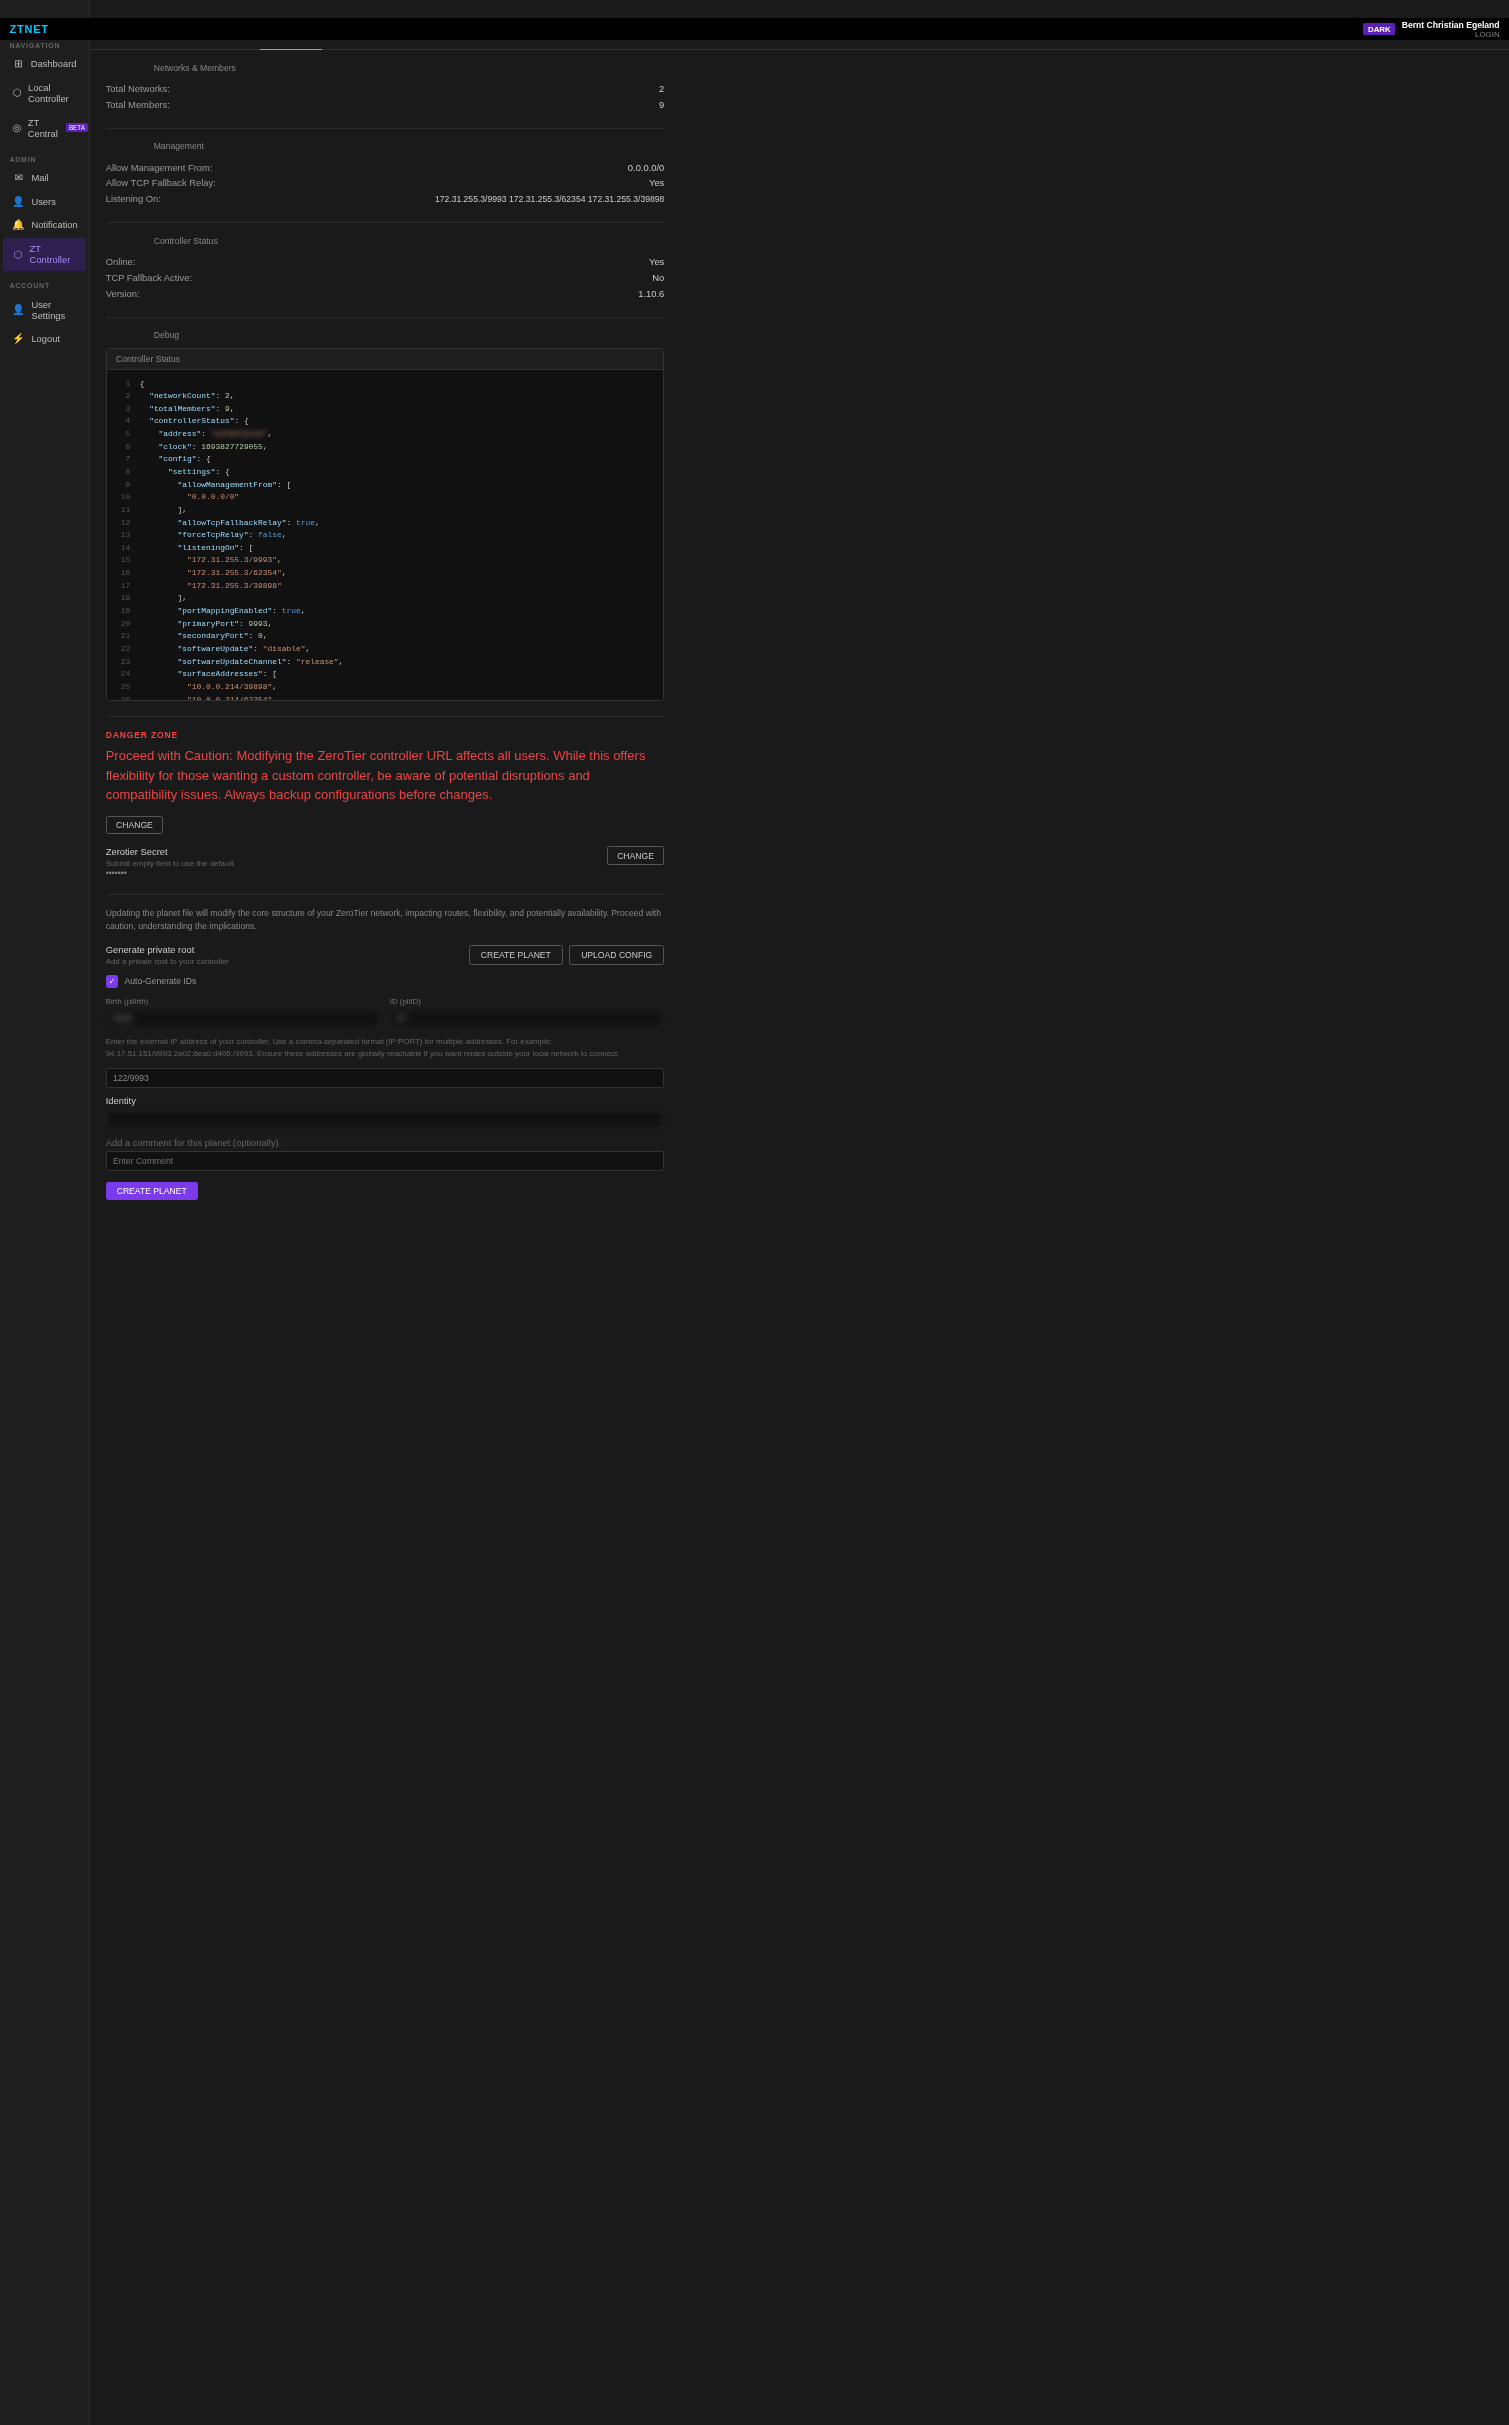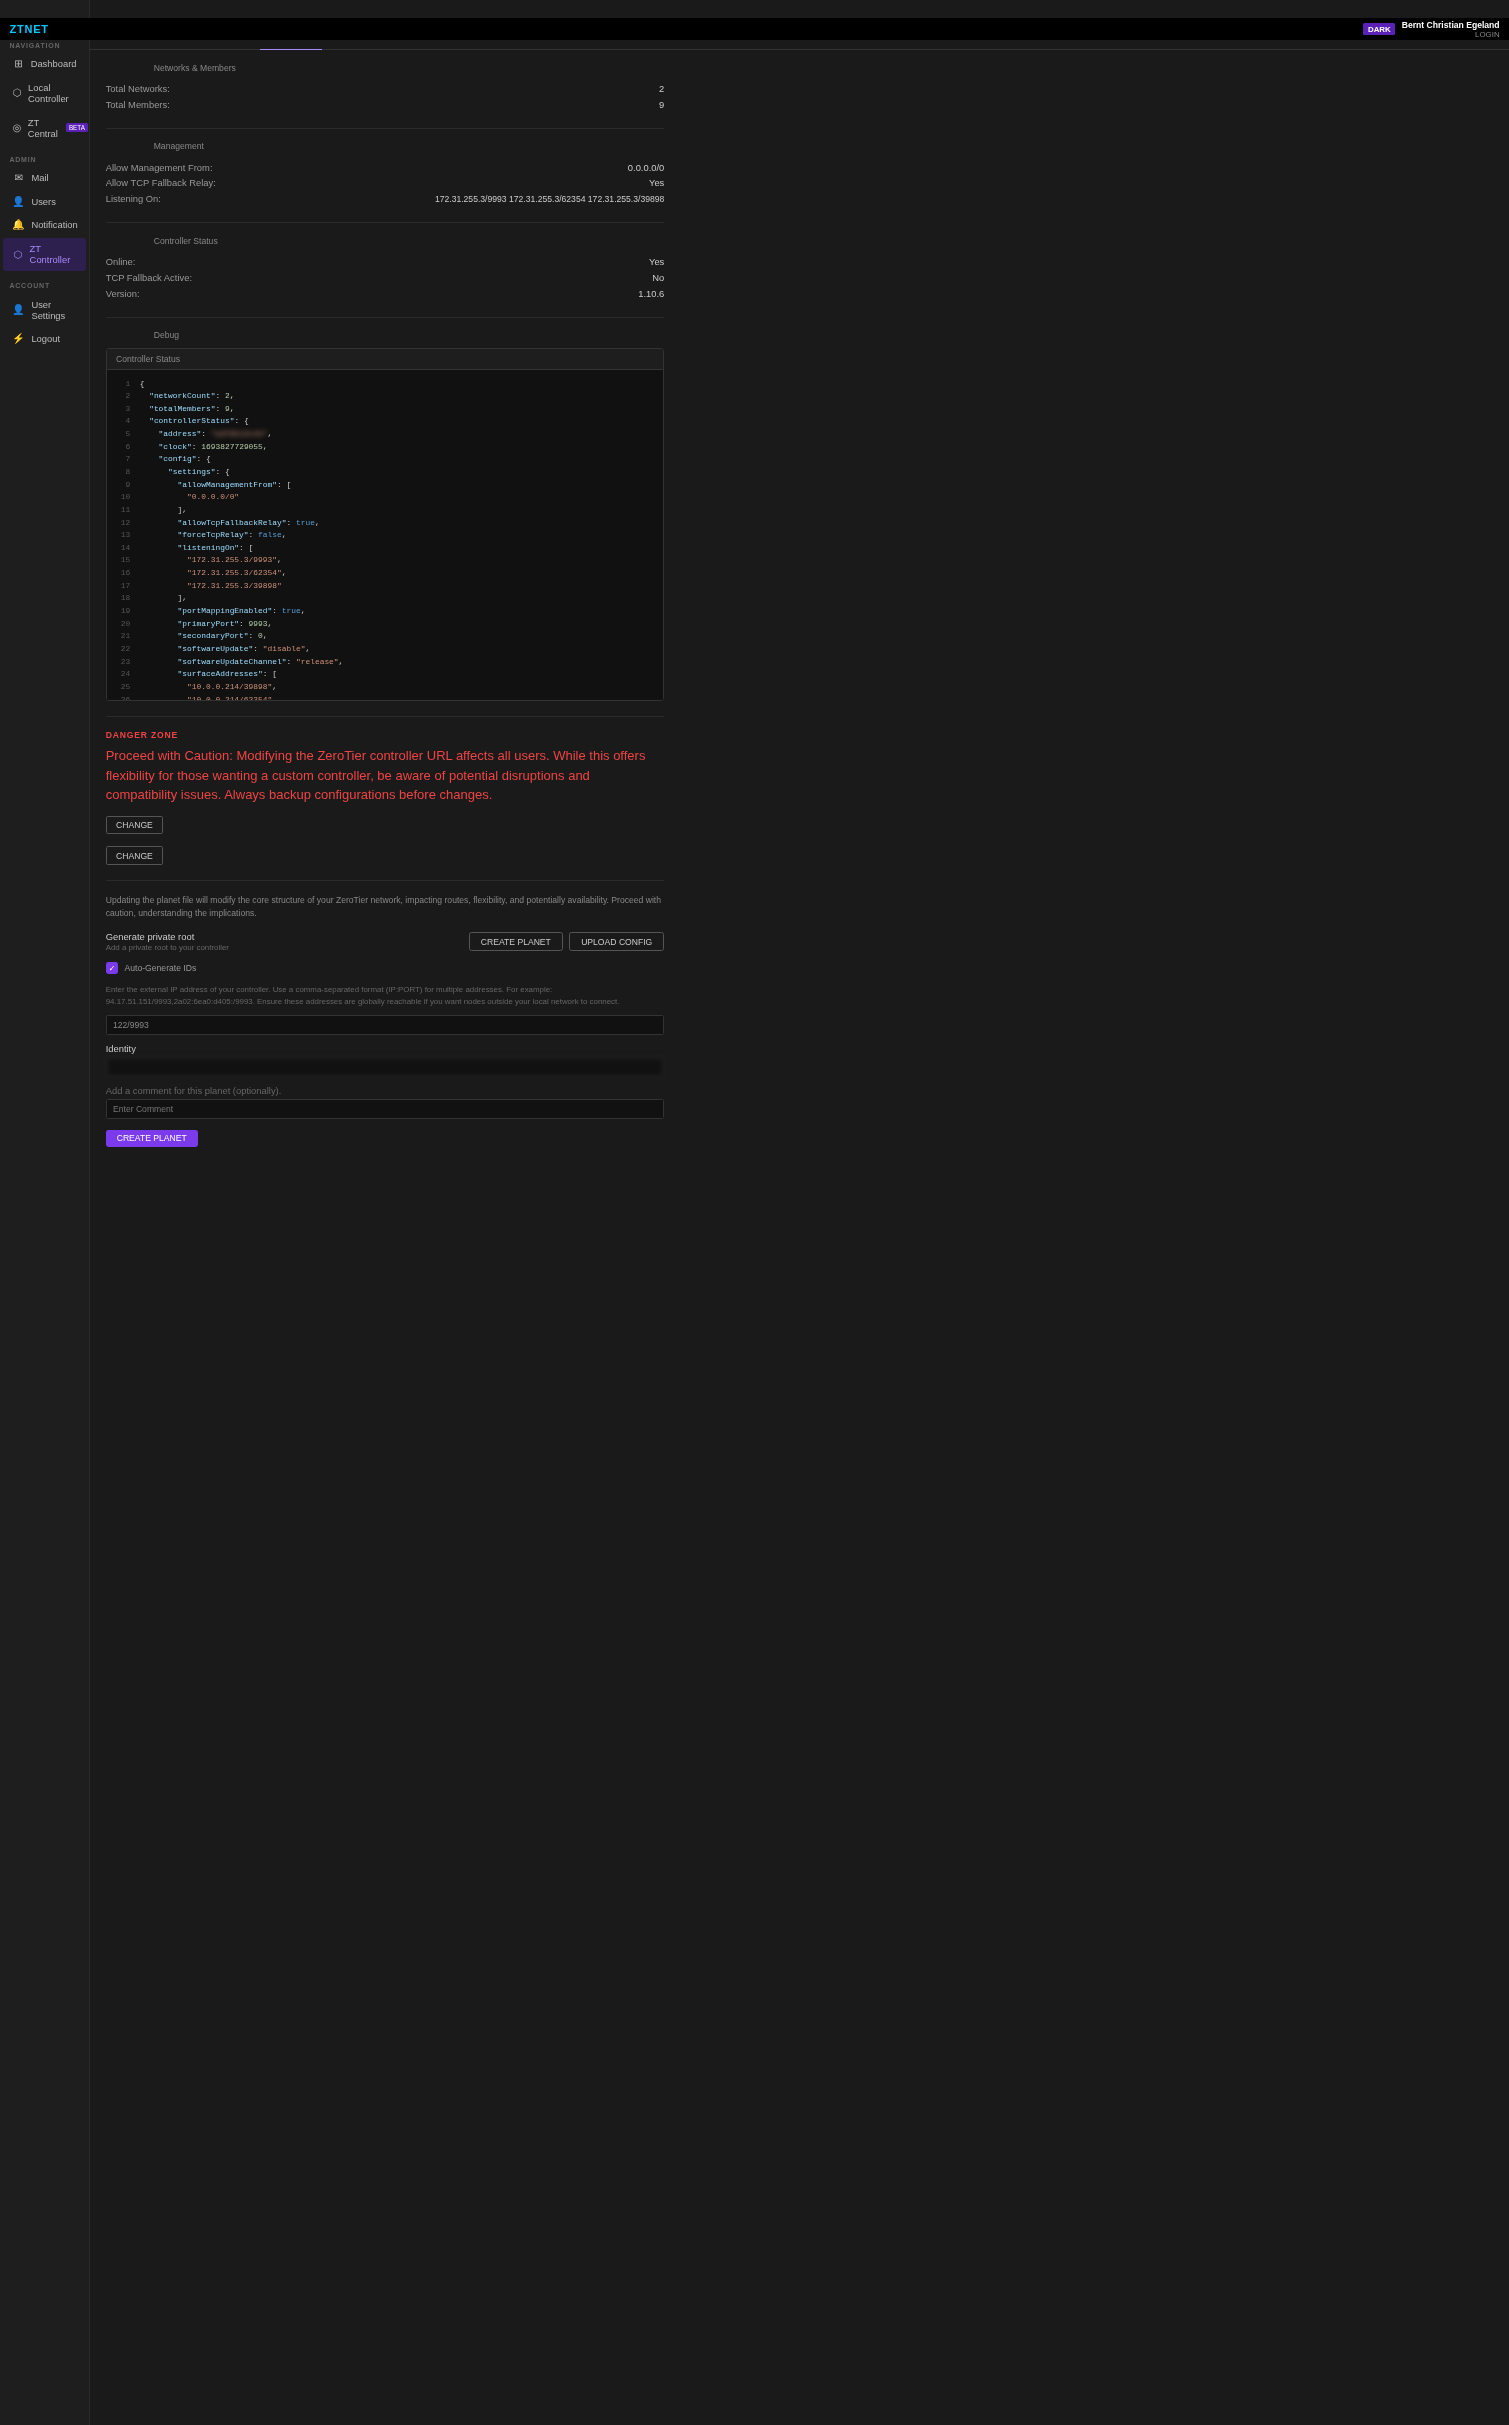--- a/index.html
+++ b/index.html
@@ -641,20 +641,25 @@
       <div class="danger-zone-desc">Proceed with Caution: Modifying the ZeroTier controller URL affects all users. While this offers flexibility for those wanting a custom controller, be aware of potential disruptions and compatibility issues. Always backup configurations before changes.</div>
 
       <div class="field-section">
         <div class="field-row">
           <button class="btn-change">CHANGE</button>
         </div>
       </div>
 
       <div class="field-section">
         <div class="field-row">
+          <div class="field-info">
+            <div class="field-label">Zerotier Secret</div>
+            <div class="field-sublabel">Submit empty field to use the default.</div>
+            <div class="field-value">•••••••</div>
+          </div>
           <button class="btn-change">CHANGE</button>
         </div>
       </div>
     </div>
 
     <hr class="divider">
 
     <div class="section">
       <div class="planet-info">Updating the planet file will modify the core structure of your ZeroTier network, impacting routes, flexibility, and potentially availability. Proceed with caution, understanding the implications.</div>
 
@@ -670,20 +675,30 @@
         </div>
       </div>
 
       
       <div class="checkbox-row">
         <div class="checkbox-checked">✓</div>
         <span class="checkbox-label">Auto-Generate IDs</span>
       </div>
 
       
+      <div class="input-row-2col">
+        <div class="input-group">
+          <label>Birth (pllirth)</label>
+          <input class="input-field input-blur" type="text" value="9325" style="color: rgb(136, 136, 136);">
+        </div>
+        <div class="input-group">
+          <label>ID (pllID)</label>
+          <input class="input-field input-blur" type="text" value="57" style="color: rgb(136, 136, 136);">
+        </div>
+      </div>
 
       
       <div class="desc-text">Enter the external IP address of your controller. Use a comma-separated format (IP:PORT) for multiple addresses. For example: 94.17.51.151/9993,2a02:6ea0:d405:/9993. Ensure these addresses are globally reachable if you want nodes outside your local network to connect.</div>
 
       
       <input class="input-external-ip" type="text" value="122/9993" style="color: rgb(136, 136, 136);">
 
       
       <div class="field-label" style="margin-bottom:3.1px;">Identity</div>
       <input class="input-full" type="text" placeholder="" style="filter: blur(2.4px); color: rgb(136, 136, 136);">

